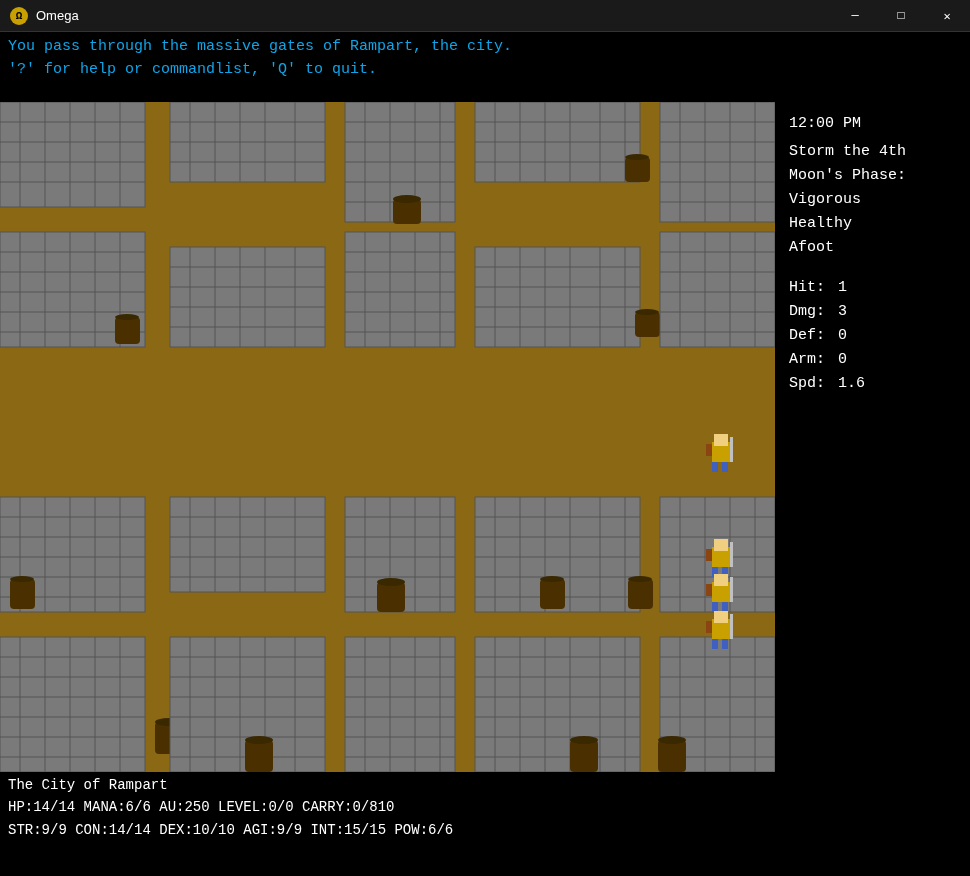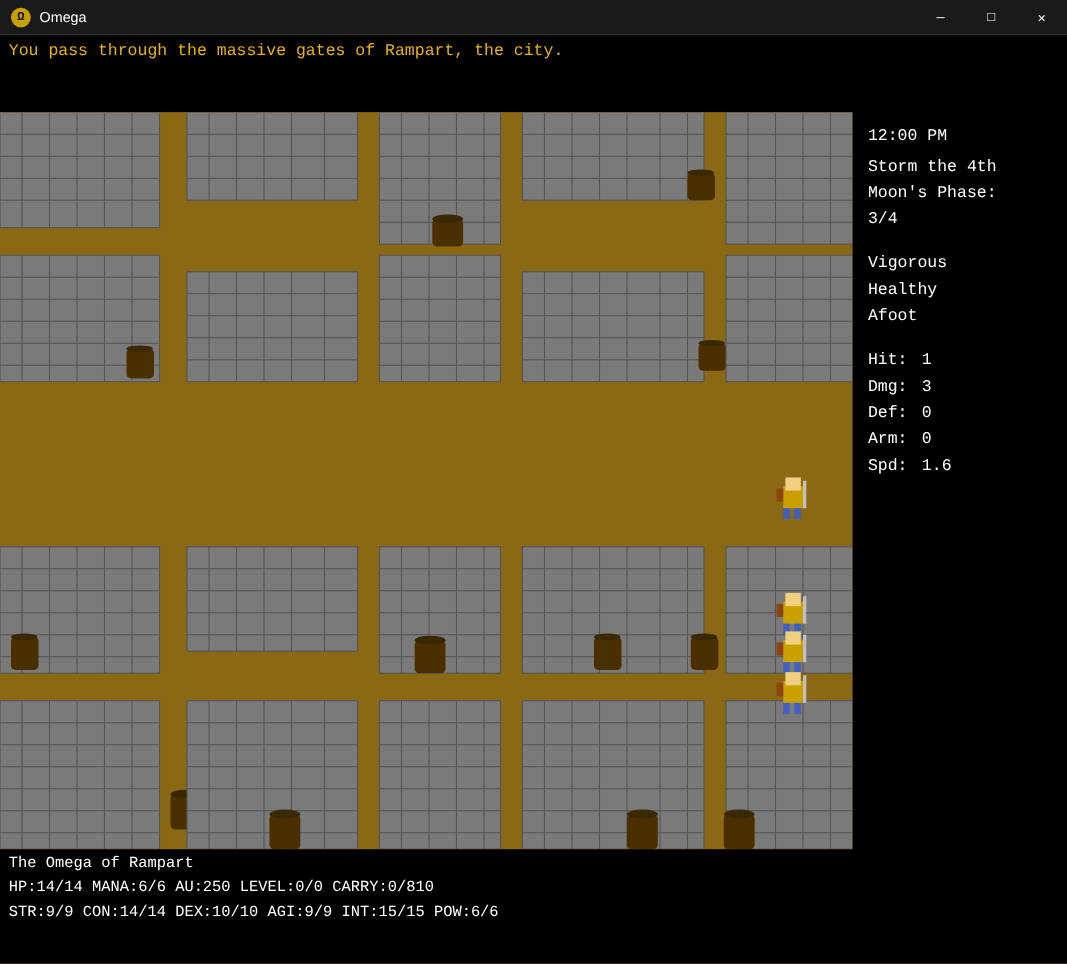--- a/index.html
+++ b/index.html
@@ -50,21 +50,21 @@
       align-items: center;
       justify-content: center;
       color: #fff;
       font-size: 12px;
       cursor: pointer;
     }
 
     
     #message-area {
       background: #000;
-      color: #eab308;
+      color: #0ea5e9;
       padding: 4px 8px;
       font-size: 15px;
       line-height: 1.5;
       height: 70px;
     }
 
     
     #main-content {
       display: flex;
       height: 670px;
@@ -117,20 +117,21 @@
   <span id="titlebar-title">Omega</span>
   <div id="titlebar-controls">
     <div class="tb-btn">—</div>
     <div class="tb-btn">□</div>
     <div class="tb-btn close">✕</div>
   </div>
 </div>
 
 <div id="message-area">
   <div>You pass through the massive gates of Rampart, the city.</div>
+  <div>'?' for help or commandlist, 'Q' to quit.</div>
 </div>
 
 <div id="main-content">
 
   <div id="game-map">
     <svg id="map-svg" viewBox="0 0 775 670" xmlns="http://www.w3.org/2000/svg">
 
       <rect width="775" height="670" fill="#8B6914"></rect>
 
       <rect x="0" y="0" width="145" height="105" fill="#7a7a7a" stroke="#555" stroke-width="1"></rect>
@@ -447,21 +448,20 @@
         <rect x="22" y="5" width="3" height="25" fill="#c0c0c0"></rect>
         <rect x="-2" y="12" width="6" height="12" fill="#8B4513"></rect>
       </g>
     </svg>
   </div>
 
   <div id="side-panel">
     <div style="margin-bottom:4px;">12:00 PM</div>
     <div>Storm the 4th</div>
     <div>Moon's Phase:</div>
-    <div style="margin-bottom:16px;">3/4</div>
 
     <div>Vigorous</div>
     <div>Healthy</div>
     <div style="margin-bottom:16px;">Afoot</div>
 
     <div>
       <span>Hit:</span>
       <span style="margin-left:4px;">1</span>
     </div>
     <div>
@@ -477,16 +477,16 @@
       <span style="margin-left:4px;">0</span>
     </div>
     <div>
       <span>Spd:</span>
       <span style="margin-left:4px;">1.6</span>
     </div>
   </div>
 </div>
 
 <div id="status-bar">
-  <div>The Omega of Rampart</div>
+  <div>The City of Rampart</div>
   <div>HP:14/14  MANA:6/6  AU:250  LEVEL:0/0  CARRY:0/810</div>
   <div>STR:9/9  CON:14/14  DEX:10/10  AGI:9/9  INT:15/15  POW:6/6</div>
 </div>
 
 </body></html>

